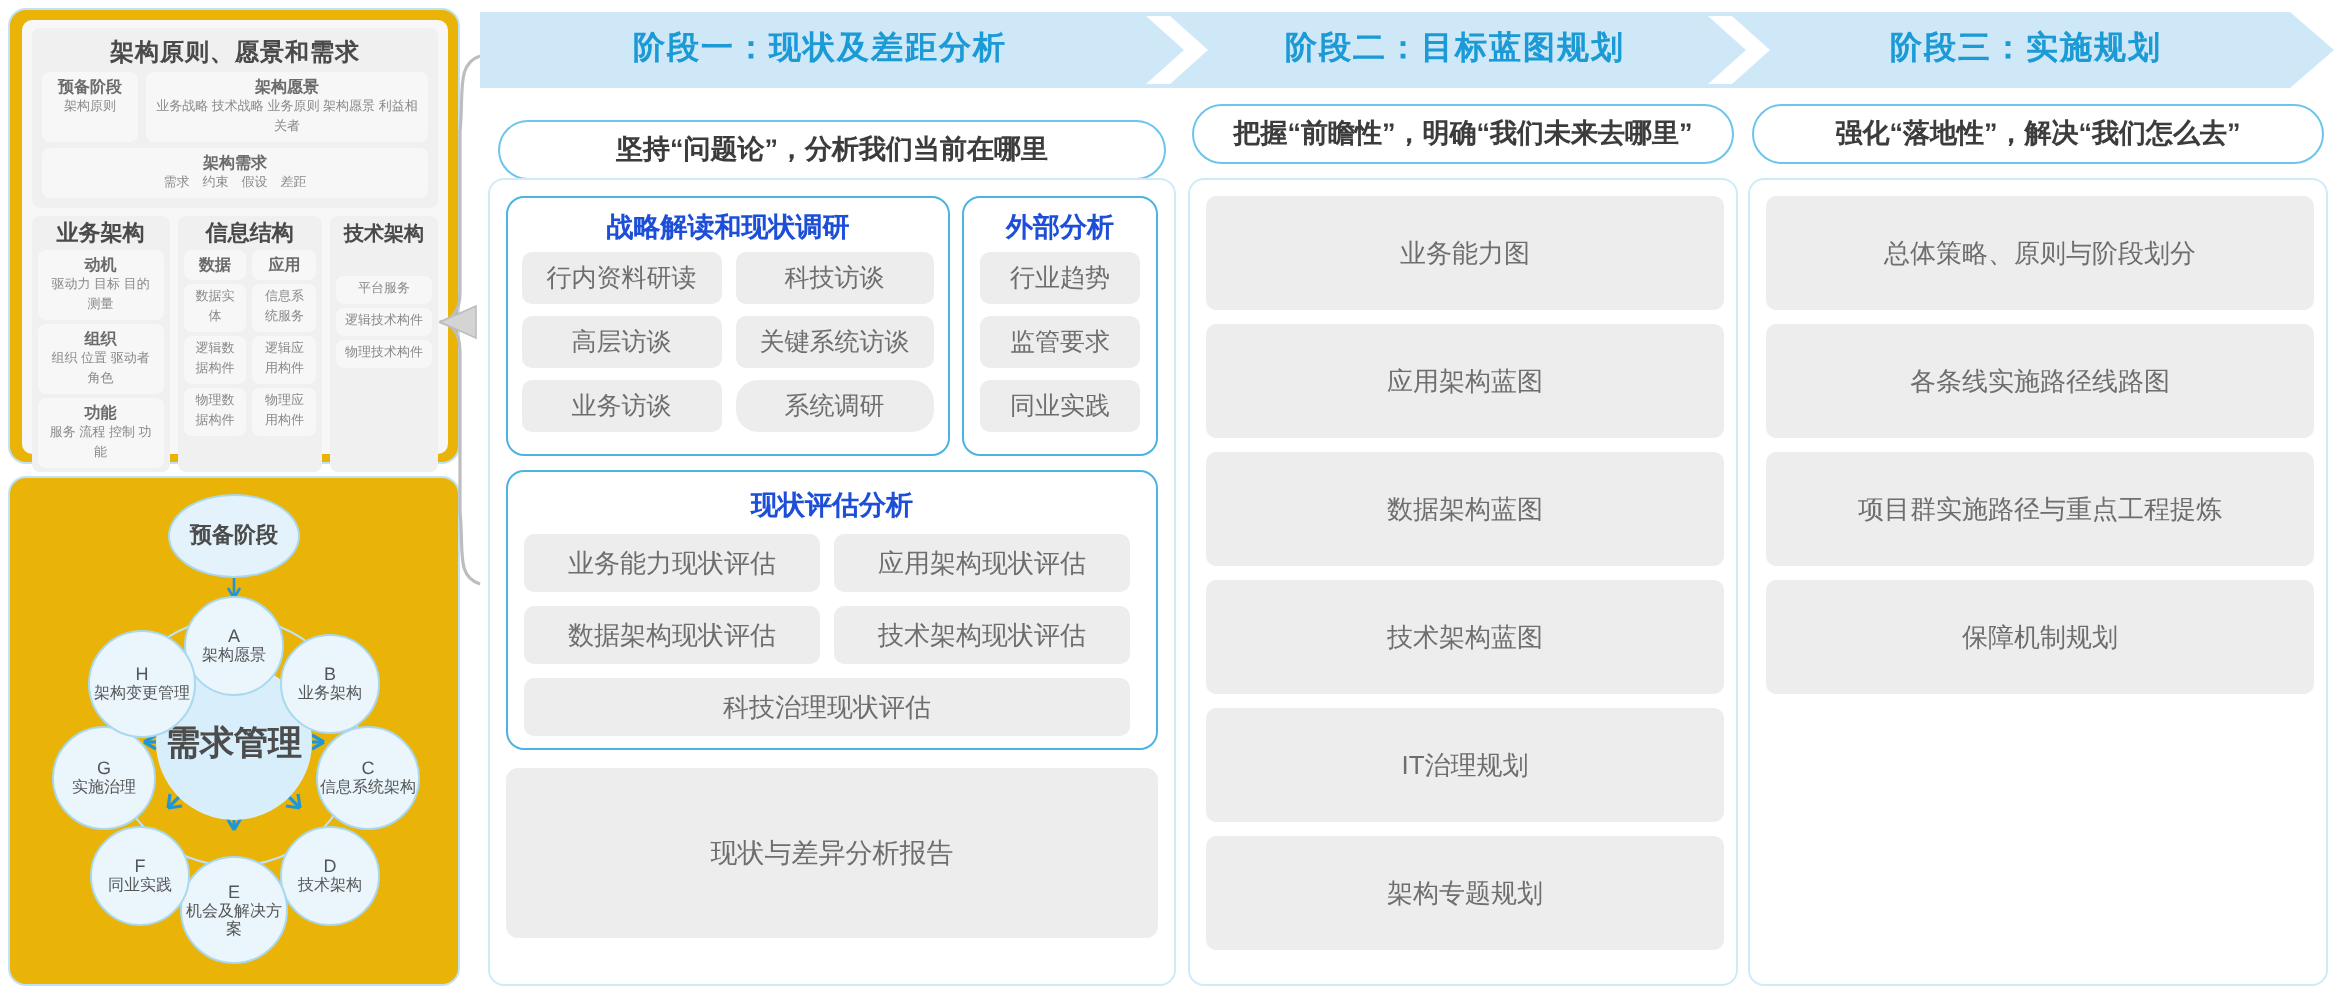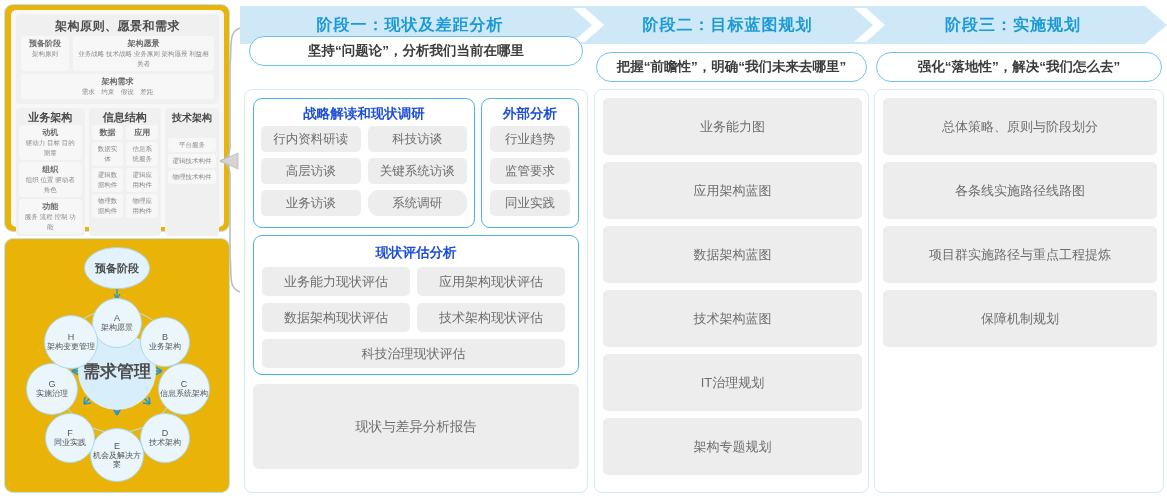--- a/index.html
+++ b/index.html
@@ -307,21 +307,21 @@
     <svg width="927" height="38" viewBox="0 0 927 38">
       <path d="M0 0 L905 0 L927 19 L905 38 L0 38 Z" fill="#cfe8f8"></path>
       <path d="M333 2 L352 19 L333 36 L345 36 L364 19 L345 2 Z" fill="#ffffff"></path>
       <path d="M614 2 L633 19 L614 36 L626 36 L645 19 L626 2 Z" fill="#ffffff"></path>
     </svg>
     <div class="band-label" style="left:0px;width:340px;">阶段一：现状及差距分析</div>
     <div class="band-label" style="left:355px;width:265px;">阶段二：目标蓝图规划</div>
     <div class="band-label" style="left:638px;width:270px;">阶段三：实施规划</div>
   </div>
 
-  <div class="sub" style="left:249px;top:36px;width:334px;">坚持“问题论”，分析我们当前在哪里</div>
+  <div class="sub" style="left:249px;top:60px;width:334px;">坚持“问题论”，分析我们当前在哪里</div>
   <div class="col-outer" style="left:244px;top:89px;width:344px;height:404px;">
 
     <div class="grp" style="left:8px;top:8px;width:222px;height:130px;">
       <div class="grp-title" style="margin-top:3px;">战略解读和现状调研</div>
       <div style="padding:0 7px;">
         <div class="chip-row" style="margin-bottom:6px;">
           <div class="chip" style="width:100px;height:26px;">行内资料研读</div>
           <div class="chip" style="width:100px;height:26px;">科技访谈</div>
         </div>
         <div class="chip-row" style="margin-bottom:6px;">

